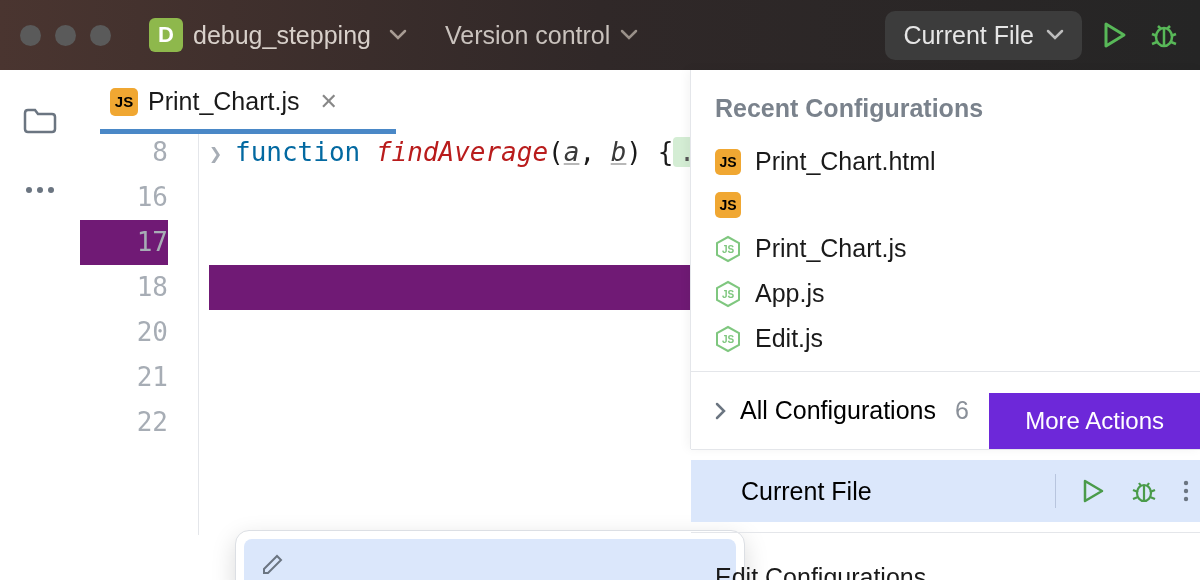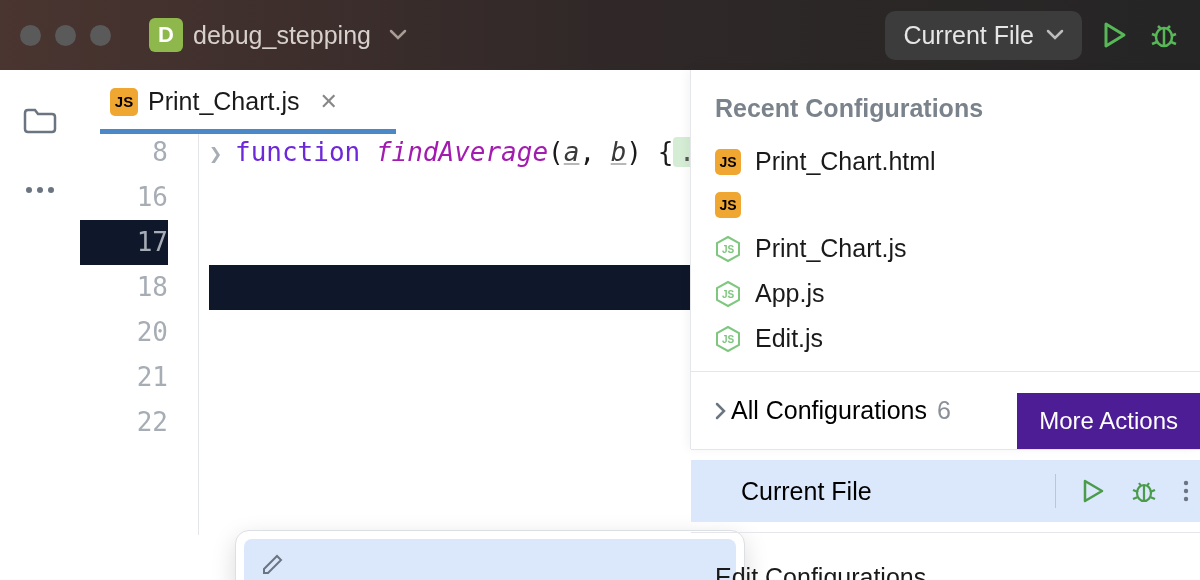--- a/index.html
+++ b/index.html
@@ -110,24 +110,24 @@
   font-family: "SF Mono", Menlo, Consolas, monospace;
   font-size: 26px;
 }
 .gutter {
   width: 118px;
   text-align: right;
   color: #a7adb5;
   padding-right: 30px;
 }
 .gutter div, .codecol div { height: 45px; line-height: 45px; }
-.gutter div.hl, .codecol div.hl { background: #0f172a; }
+.gutter div.hl, .codecol div.hl { background: #701a75; }
 .codecol { flex: 1; border-left: 1px solid #e4e6ea; padding-left: 10px; }
-.kw { color: #6d28d9; }
-.fn { color: #a21caf; font-style: italic; }
+.kw { color: #0369a1; }
+.fn { color: #b91c1c; font-style: italic; }
 .param { color: #3a3a3a; text-decoration: underline; text-decoration-color: #b8b8b8; font-style: italic; }
 .fold-ell { background: #d4edd4; border-radius: 4px; padding: 0 6px; color: #555; }
 .fold-chev { color: #a7adb5; margin-right: 8px; font-size: 22px; display: inline-block; width: 18px; }
 
 
 .param-pop {
   position: absolute;
   left: 155px; top: 460px;
   width: 510px;
   background: #fff;
@@ -170,42 +170,42 @@
   padding: 8px 24px;
   font-size: 25px;
   color: #1a1a1a;
 }
 .dd-item .js-badge { width: 26px; height: 26px; font-size: 14px; }
 .node-icon {
   width: 26px; height: 26px;
   display: flex; align-items: center; justify-content: center;
 }
 .dd-sep { height: 1px; background: #e4e6ea; margin: 10px 0; }
-.dd-allcfg { display: flex; align-items: center; gap: 4px; padding: 14px 24px; font-size: 25px; }
+.dd-allcfg { display: flex; align-items: center; gap: 13px; padding: 14px 24px; font-size: 25px; }
 .dd-allcfg .count { color: #8a9099; margin-left: 6px; }
 
 .dd-curfile {
   display: flex;
   align-items: center;
   background: #dbe7fb;
   padding: 14px 10px 14px 50px;
   font-size: 25px;
 }
 .dd-curfile .actions { margin-left: auto; display: flex; align-items: center; gap: 24px; }
 .vline { width: 1px; height: 34px; background: #b8c5de; }
 
 .dd-edit { padding: 20px 24px; font-size: 25px; color: #1a1a1a; }
 
 .more-actions-tip {
   position: absolute;
   right: 0; bottom: 0;
-  background: #4c1d95;
+  background: #6d28d9;
   color: #fff;
   font-size: 24px;
-  padding: 14px 22px;
+  padding: 14px 36px;
 }
 
 .icon-svg { display: block; }
 </style>
 </head>
 <body>
 
 <div class="topbar">
   <div class="traffic-lights">
     <div class="tl"></div>
@@ -216,20 +216,28 @@
   <div class="proj-chip">
     <div class="proj-icon">D</div>
     <span>debug_stepping</span>
     <span class="chev">
       <svg class="icon-svg" width="18" height="12" viewBox="0 0 18 12">
           <path d="M2 2 L9 9 L16 2" stroke="#a89c94" stroke-width="2.5" fill="none" stroke-linecap="round"></path>
         </svg>
     </span>
   </div>
 
+  <div class="vc-chip">
+    <span>Version control</span>
+    <span>
+      <svg class="icon-svg" width="18" height="12" viewBox="0 0 18 12">
+          <path d="M2 2 L9 9 L16 2" stroke="#999089" stroke-width="2.5" fill="none" stroke-linecap="round"></path>
+        </svg>
+    </span>
+  </div>
 
   <div class="run-area">
     <div class="run-chip">
       <span>Current File</span>
       <span>
         <svg class="icon-svg" width="18" height="12" viewBox="0 0 18 12">
             <path d="M2 2 L9 9 L16 2" stroke="#bdbdbd" stroke-width="2.5" fill="none" stroke-linecap="round"></path>
           </svg>
       </span>
     </div>

